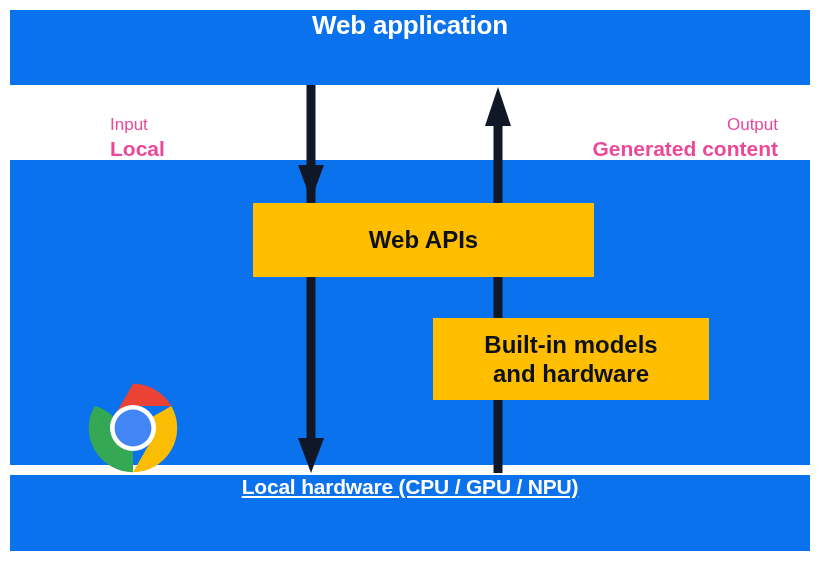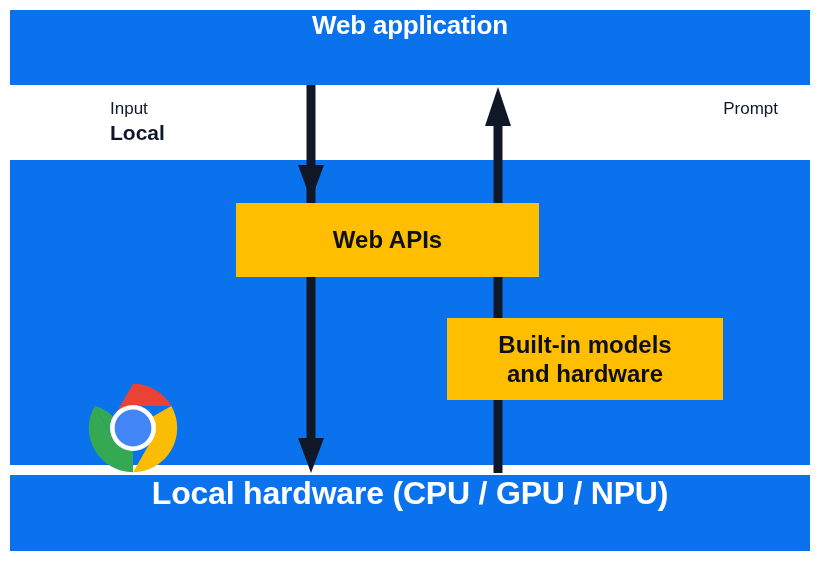--- a/index.html
+++ b/index.html
@@ -46,21 +46,21 @@
     height: 305px;
     display: block;
   }
 
   #bar-local-hardware {
     left: 10px;
     top: 475px;
     width: 800px;
     height: 76px;
   }
-  #bar-local-hardware .bar-label { font-size: 32px; }
+  #bar-local-hardware .bar-label { font-size: 21px; text-decoration: underline; }
 
   
   #arrow-layer {
     position: absolute;
     left: 0;
     top: 0;
     width: 820px;
     height: 566px;
     pointer-events: none;
   }
@@ -75,38 +75,39 @@
     text-align: center;
   }
   .yellow-box-label {
     color: #0d1117;
     font-weight: bold;
     font-size: 24px;
     line-height: 1.22;
   }
 
   #box-web-apis {
-    left: 236px;
+    left: 253px;
     top: 203px;
-    width: 303px;
+    width: 341px;
     height: 74px;
   }
 
   #box-builtin-models {
-    left: 447px;
+    left: 433px;
     top: 318px;
     width: 276px;
     height: 82px;
   }
 
   
   .flow-label {
     position: absolute;
-    color: #0f172a;
+    color: #ec4899;
     line-height: 1.28;
+    margin-top: 16px;
   }
   .flow-kind {
     font-size: 17px;
     font-weight: normal;
     display: block;
   }
   .flow-value {
     font-size: 21px;
     font-weight: bold;
     display: block;
@@ -202,16 +203,17 @@
       <span>and hardware</span>
     </span>
   </div>
 
   <div class="flow-label" id="label-input">
     <span class="flow-kind">Input</span>
     <span class="flow-value">Local</span>
   </div>
 
   <div class="flow-label" id="label-output">
-    <span class="flow-kind">Prompt</span>
+    <span class="flow-kind">Output</span>
+    <span class="flow-value">Generated content</span>
   </div>
 
 </div>
 
 </body></html>

